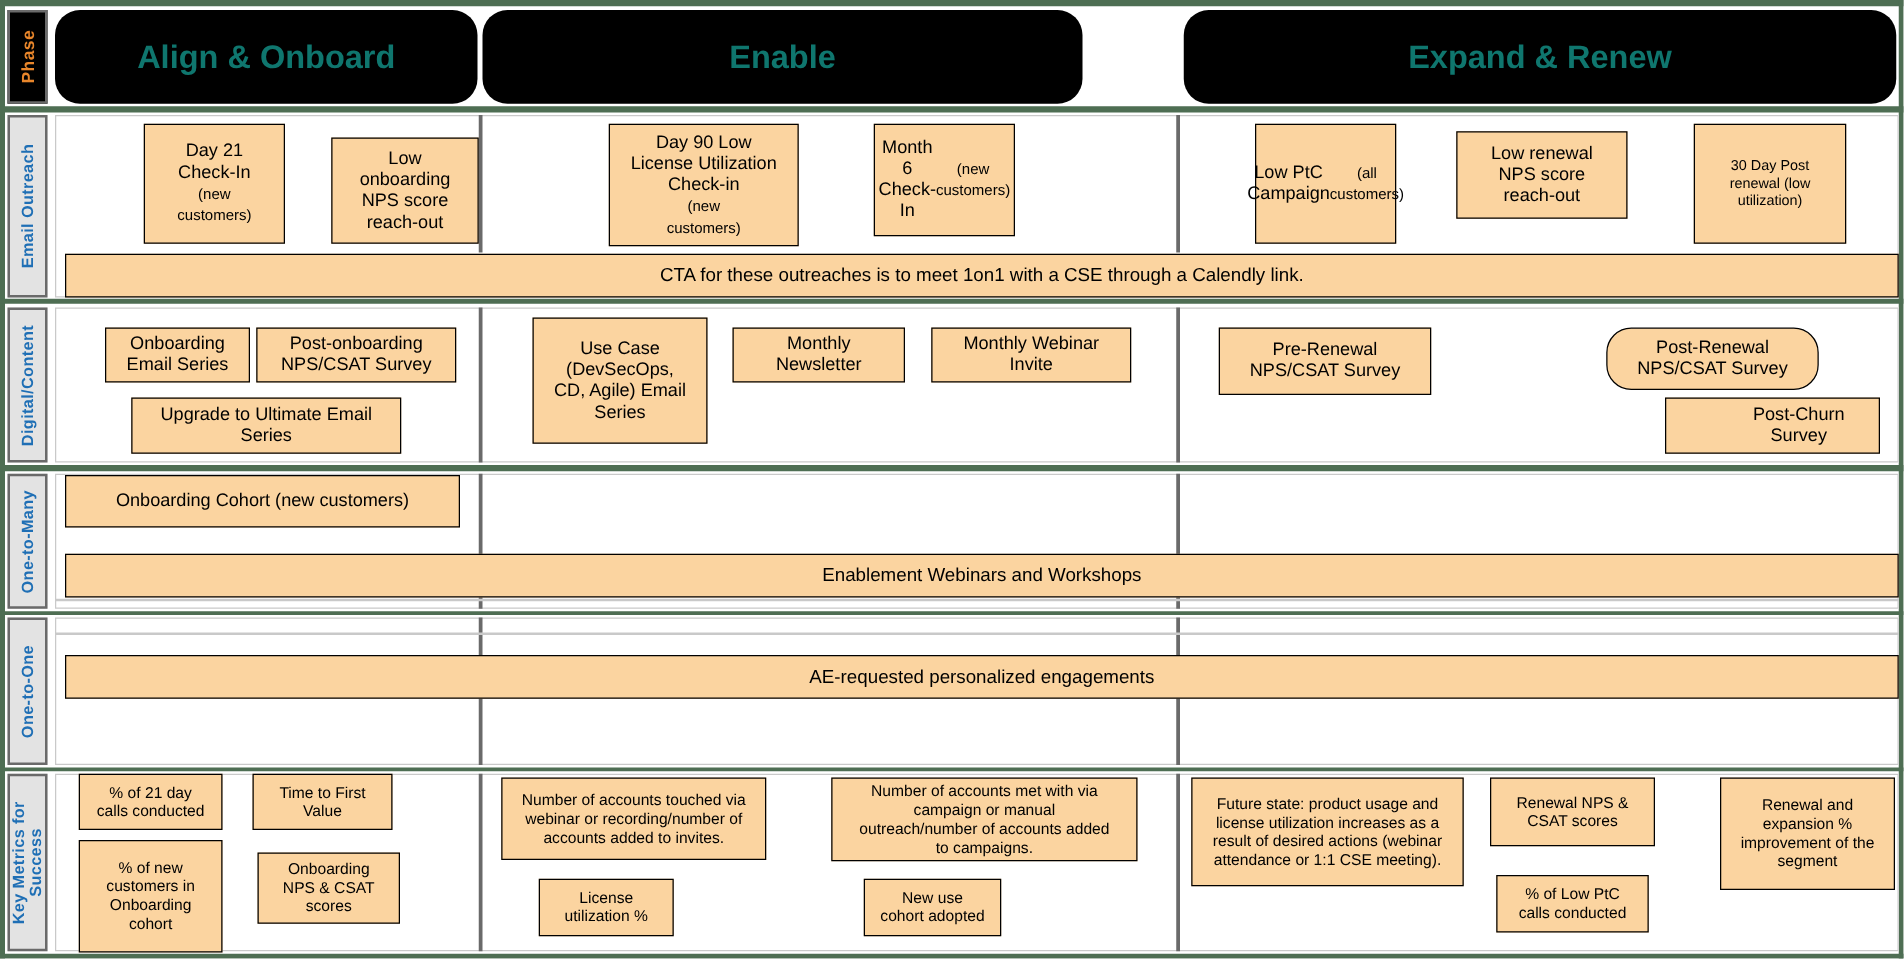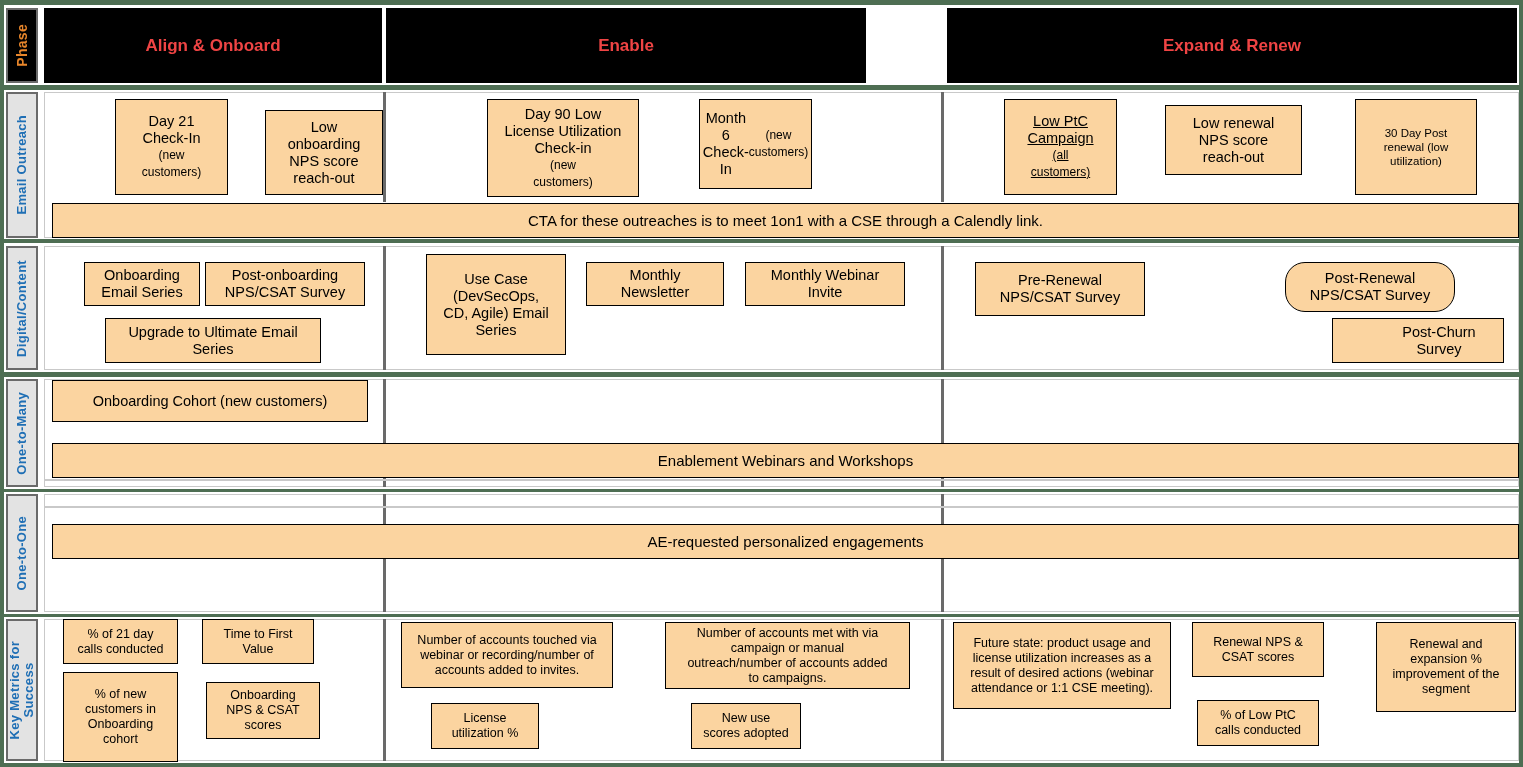--- a/index.html
+++ b/index.html
@@ -49,23 +49,24 @@
   }
   .rail.phase span { color: #e8862b; font-size: 14px; }
 
   
   .phase-bar {
     position: absolute;
     background: #000000;
     display: flex;
     align-items: center;
     justify-content: center;
-    color: #ef4444;
+    color: #0f766e;
     font-weight: bold;
-    font-size: 17px;
+    font-size: 26px;
+    border-radius: 20px;
   }
 
   
   .rowpanel {
     position: absolute;
     background: #ffffff;
     border: 1px solid #c9c9c9;
     box-sizing: border-box;
   }
   .vdiv {
@@ -150,21 +151,21 @@
 Check-in </span>
     <span class="sub" style="white-space:pre-line">(new
 customers)</span>
   </div>
   <div class="box" style="left:699px;top:99px;width:113px;height:90px;flex-direction:row;">
     <span style="white-space:pre-line">Month 6
 Check-In</span>
     <span class="sub" style="white-space:pre-line">(new
 customers)</span>
   </div>
-  <div class="box" style="left:1004px;top:99px;width:113px;height:96px;flex-direction:column;text-decoration:underline;">
+  <div class="box" style="left:1004px;top:99px;width:113px;height:96px;flex-direction:row;">
     <span style="white-space:pre-line">Low PtC
 Campaign</span>
     <span class="sub" style="white-space:pre-line">(all
 customers)</span>
   </div>
   <div class="box" style="left:1165px;top:105px;width:137px;height:70px;white-space:pre-line;">Low renewal
 NPS score
 reach-out</div>
   <div class="box xs" style="left:1355px;top:99px;width:122px;height:96px;white-space:pre-line;">30 Day Post
 renewal (low
@@ -242,21 +243,21 @@
   <div class="box sm" style="left:401px;top:622px;width:212px;height:66px;white-space:pre-line;">Number of accounts touched via
 webinar or recording/number of
 accounts added to invites.</div>
   <div class="box sm" style="left:665px;top:622px;width:245px;height:67px;white-space:pre-line;">Number of accounts met with via
 campaign or manual
 outreach/number of accounts added
 to campaigns.</div>
   <div class="box sm" style="left:431px;top:703px;width:108px;height:46px;white-space:pre-line;">License
 utilization %</div>
   <div class="box sm" style="left:691px;top:703px;width:110px;height:46px;white-space:pre-line;">New use
-scores adopted</div>
+cohort adopted</div>
   <div class="box sm" style="left:953px;top:622px;width:218px;height:87px;white-space:pre-line;">Future state: product usage and
 license utilization increases as a
 result of desired actions (webinar
 attendance or 1:1 CSE meeting).</div>
   <div class="box sm" style="left:1192px;top:622px;width:132px;height:55px;white-space:pre-line;">Renewal NPS &amp;
 CSAT scores</div>
   <div class="box sm" style="left:1197px;top:700px;width:122px;height:46px;white-space:pre-line;">% of Low PtC
 calls conducted</div>
   <div class="box sm" style="left:1348px;top:622px;width:140px;height:90px;white-space:pre-line;margin-left:28px;">Renewal and
 expansion %

